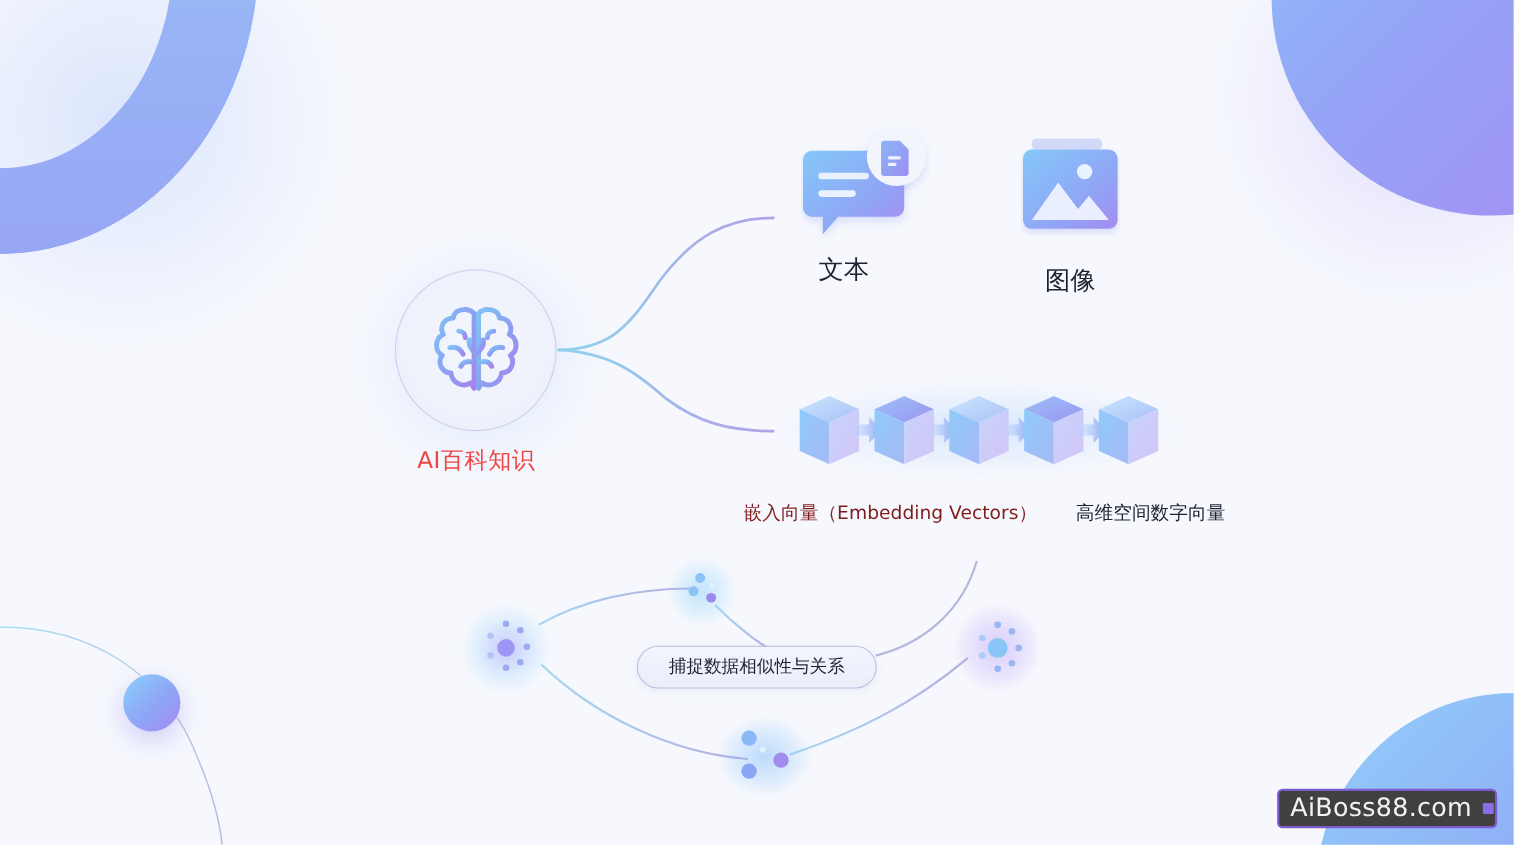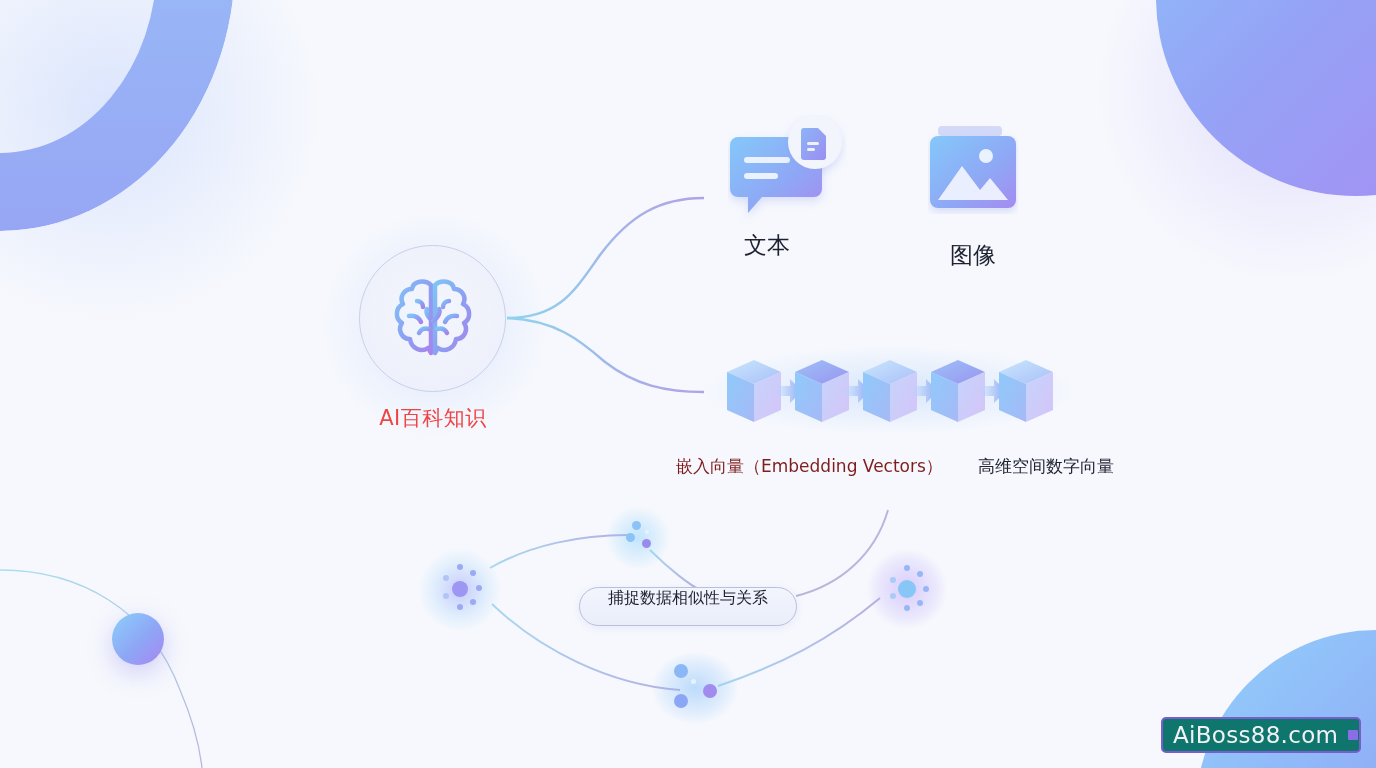--- a/index.html
+++ b/index.html
@@ -77,33 +77,33 @@
   }
   .emb-sub {
     left: 978px; top: 455px; font-size: 17px; color: #1e2230; white-space: nowrap;
   }
 
   
   .pill {
     left: 579px; top: 587px; width: 218px; height: 39px; border-radius: 20px;
     background: linear-gradient(180deg, #f3f5fd 0%, #e9eefa 100%);
     border: 1.2px solid #b9bfdc;
-    display: flex; align-items: flex-start; justify-content: center;
+    display: flex; align-items: center; justify-content: center;
     font-size: 16px; color: #1e2230;
     box-shadow: 0 2px 8px rgba(150,160,220,0.15);
   }
 
   
   .node { border-radius: 50%; }
   .dot { position: absolute; border-radius: 50%; }
 
   
   .watermark {
     left: 1161px; top: 717px; width: 200px; height: 36px;
-    background: #0f766e;
+    background: #404040;
     border: 2px solid #7a5ccf;
     border-radius: 5px;
     display: flex; align-items: center; padding-left: 10px;
     color: #f2f2f6; font-family: "DejaVu Sans", sans-serif; font-size: 23px; letter-spacing: 0.3px;
   }
   .watermark .sq {
     width: 10px; height: 10px; background: #8a6ee6; margin-left: 10px; border-radius: 1px;
   }
 </style>
 </head>

